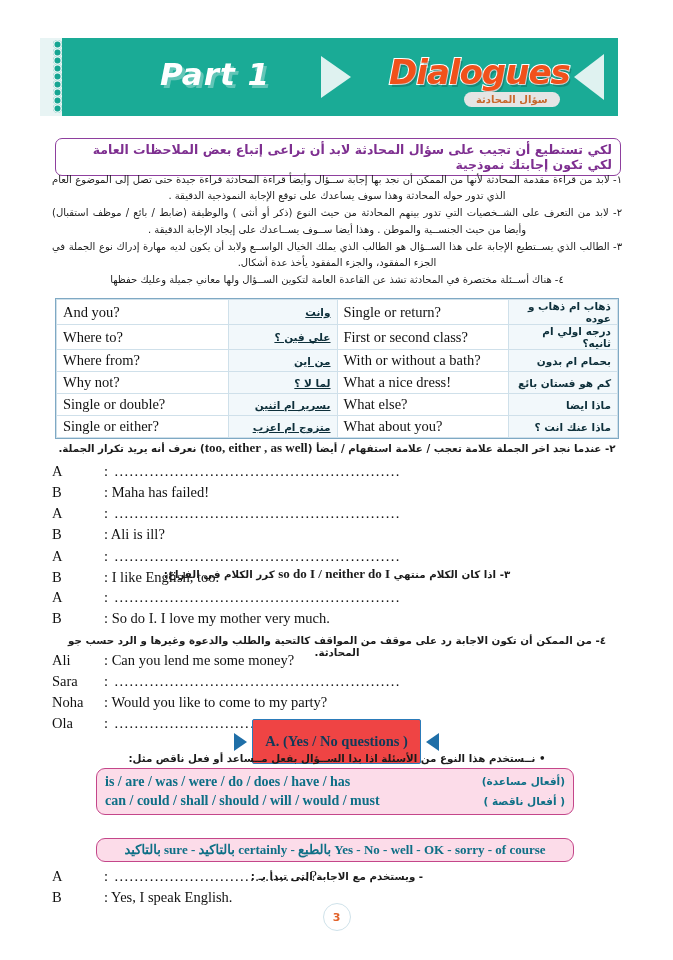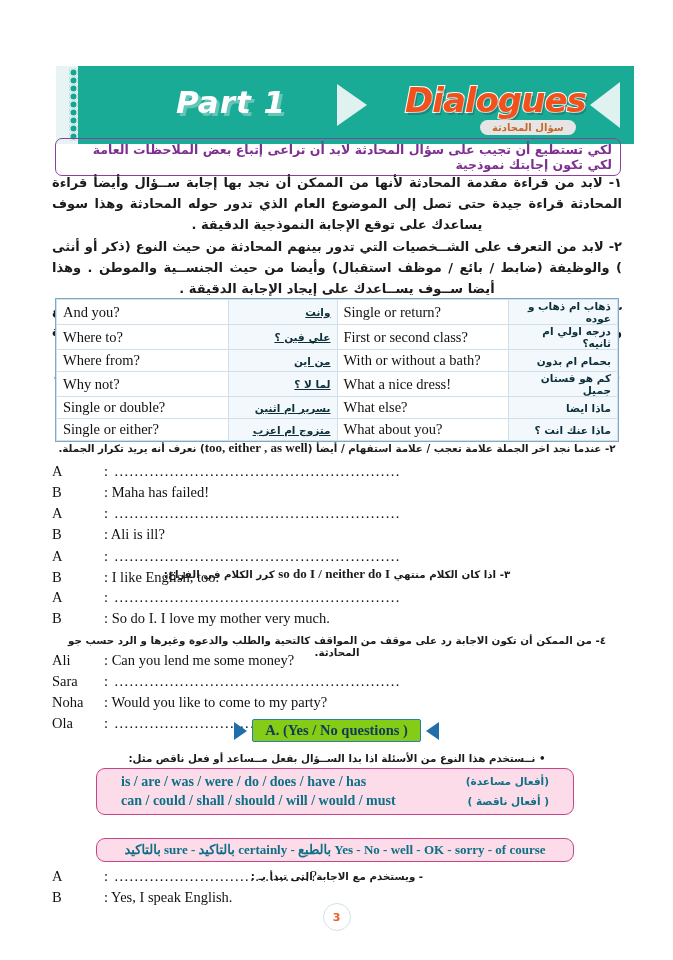--- a/index.html
+++ b/index.html
@@ -6,21 +6,21 @@
   body{
     width:673px;height:960px;
     background:#ffffff;
     font-family:"Liberation Serif", serif;
     overflow:hidden;
     position:relative;
   }
   .page{position:relative;width:673px;height:960px;box-sizing:border-box;}
 
   
-  .banner-wrap{position:absolute;left:56px;top:38px;width:578px;height:97px;margin-top:28px;}
+  .banner-wrap{position:absolute;left:40px;top:38px;width:578px;height:97px;}
   .banner-spine{
     position:absolute;left:0;top:0;width:28px;height:78px;
     background:#e8f4f4;
   }
   .banner-body{
     position:absolute;left:22px;top:0;width:556px;height:78px;
     background:#1aab96;
   }
   .spiral{
     position:absolute;left:13px;top:2px;width:12px;height:74px;
@@ -79,21 +79,21 @@
     font-family:"DejaVu Sans", sans-serif;
     font-size:12.5px;font-weight:bold;color:#7e2f90;
     letter-spacing:-.2px;
   }
 
   
   .notes{
     position:absolute;left:52px;top:172px;width:570px;
     direction:rtl;text-align:justify;
     font-family:"DejaVu Sans", sans-serif;
-    font-size:13px;font-weight:bold;color:#1b1b1b;
+    font-size:10px;font-weight:normal;color:#1b1b1b;
     line-height:1.62;
   }
   .notes p{margin:0 0 1px 0;text-align:justify;text-align-last:center;}
   .notes p.last{text-align:center;}
 
   
   .tbl-wrap{
     position:absolute;left:55px;top:298px;width:564px;
     border:1.4px solid #7fa9c4;
     box-sizing:border-box;
@@ -156,42 +156,42 @@
     margin-right:5px;
   }
   .secA .t-l{
     width:0;height:0;
     border-top:9px solid transparent;
     border-bottom:9px solid transparent;
     border-right:13px solid #1f6fa8;
     margin-left:5px;
   }
   .secA .box{
-    border:1.3px solid #2b7bb9;background:#84cc16;
-    padding:2px 12px;border-radius:2px;
+    border:1.3px solid #2b7bb9;background:#ef4444;
+    padding:13px 12px;border-radius:2px;
     font-family:"Liberation Serif", serif;
     font-weight:bold;font-size:14.5px;color:#103a58;
   }
 
   
   .bullet-ar{
     direction:rtl;text-align:center;
     font-family:"DejaVu Sans", sans-serif;
     font-size:10.3px;font-weight:bold;color:#1b1b1b;
   }
   .b1{position:absolute;left:52px;top:752px;width:570px;}
   .b2{position:absolute;left:52px;top:870px;width:570px;}
 
   
   .pink{
     position:absolute;
     background:#fcdce9;border:1.5px solid #c4468a;border-radius:9px;
     box-sizing:border-box;
   }
-  .pink1{left:96px;top:768px;width:478px;padding:3px 24px;}
+  .pink1{left:96px;top:768px;width:478px;padding:3px 8px;}
   .pink2{left:96px;top:838px;width:478px;padding:3px 4px;}
   .pink .line{
     display:flex;justify-content:space-between;align-items:center;
     line-height:1.38;
   }
   .pink .en{
     font-family:"Liberation Serif", serif;
     font-weight:bold;font-size:14px;color:#0e6f86;
   }
   .pink .ar{
@@ -272,21 +272,21 @@
         <tr>
           <td class="en">Where from?</td>
           <td class="ar mid">من اين</td>
           <td class="en">With or without a bath?</td>
           <td class="ar">بحمام ام بدون</td>
         </tr>
         <tr>
           <td class="en">Why not?</td>
           <td class="ar mid">لما لا ؟</td>
           <td class="en">What a nice dress!</td>
-          <td class="ar">كم هو فستان جميل</td>
+          <td class="ar">كم هو فستان بائع</td>
         </tr>
         <tr>
           <td class="en">Single or double?</td>
           <td class="ar mid">بسرير ام اثنين</td>
           <td class="en">What else?</td>
           <td class="ar">ماذا ايضا</td>
         </tr>
         <tr>
           <td class="en">Single or either?</td>
           <td class="ar mid">متزوج ام اعزب</td>

